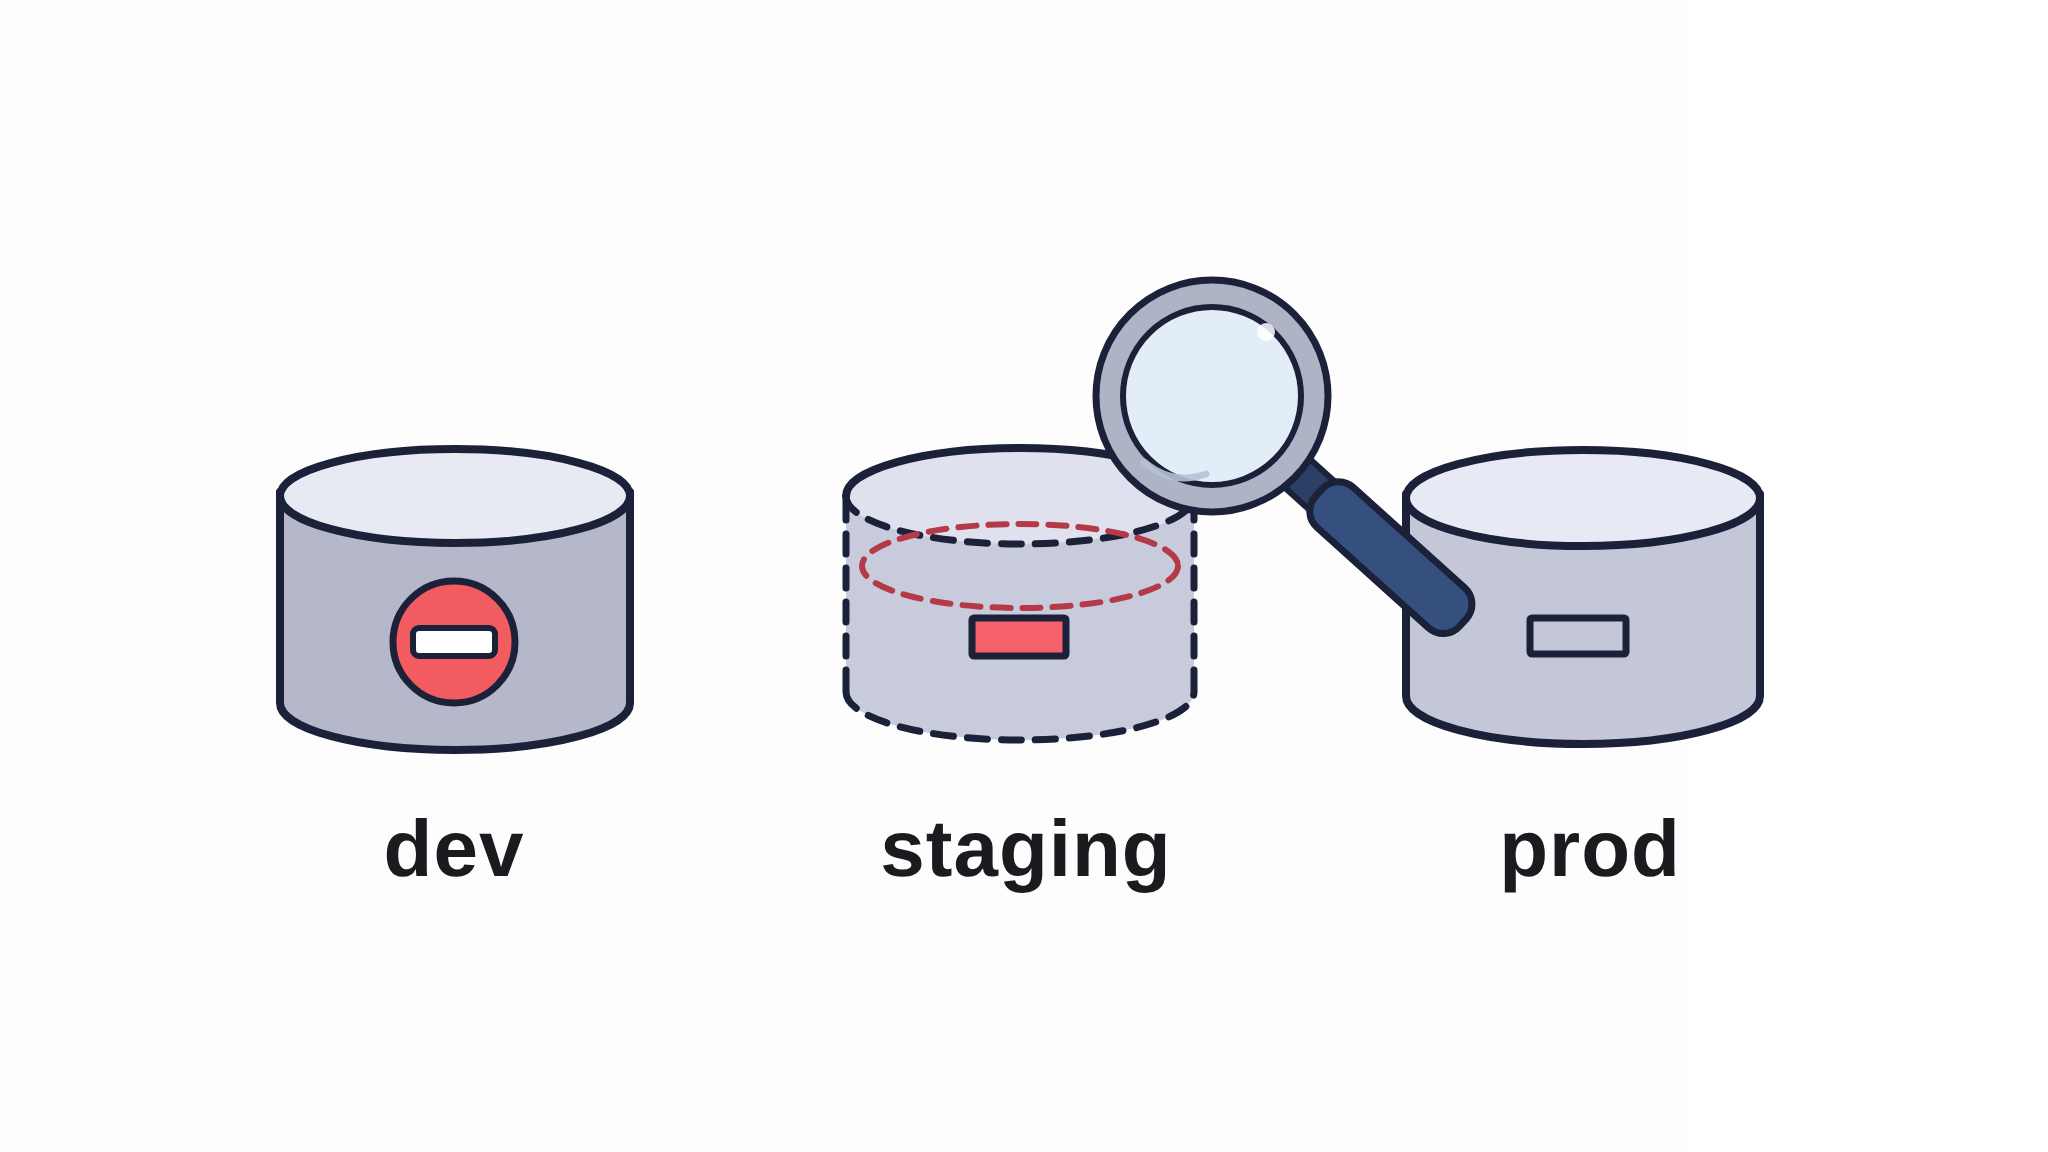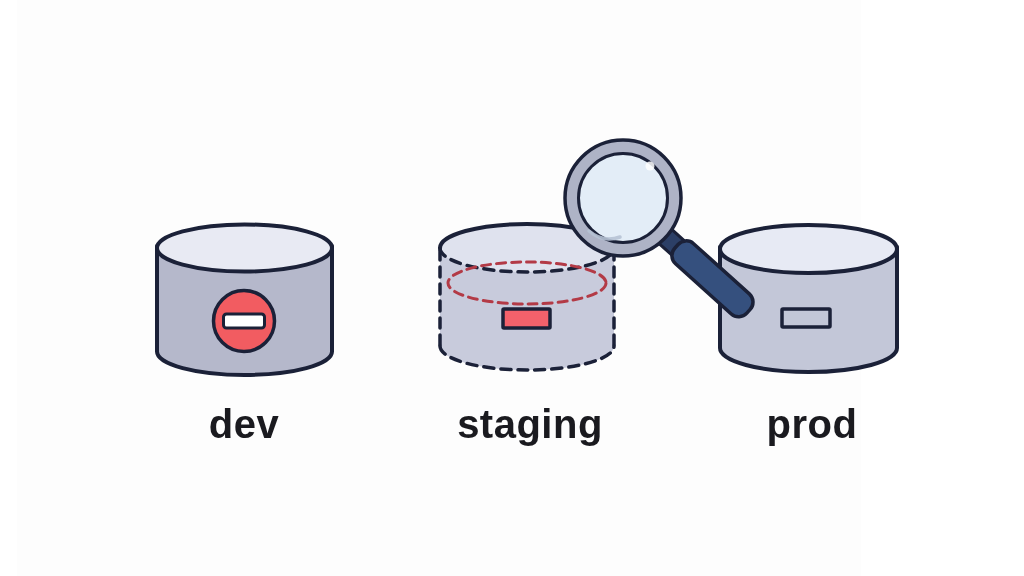--- a/index.html
+++ b/index.html
@@ -8,21 +8,20 @@
     width: 1024px;
     height: 576px;
     overflow: hidden;
     font-family: "Liberation Sans", sans-serif;
   }
   .stage {
     position: relative;
     width: 844px;
     height: 576px;
     background: #fdfdfd;
-    margin-left: 17px;
   }
   svg { display: block; }
   .env-label {
     font-family: "Liberation Sans", sans-serif;
     font-weight: bold;
     font-size: 40px;
     letter-spacing: 0.5px;
   }
 </style>
 </head>

